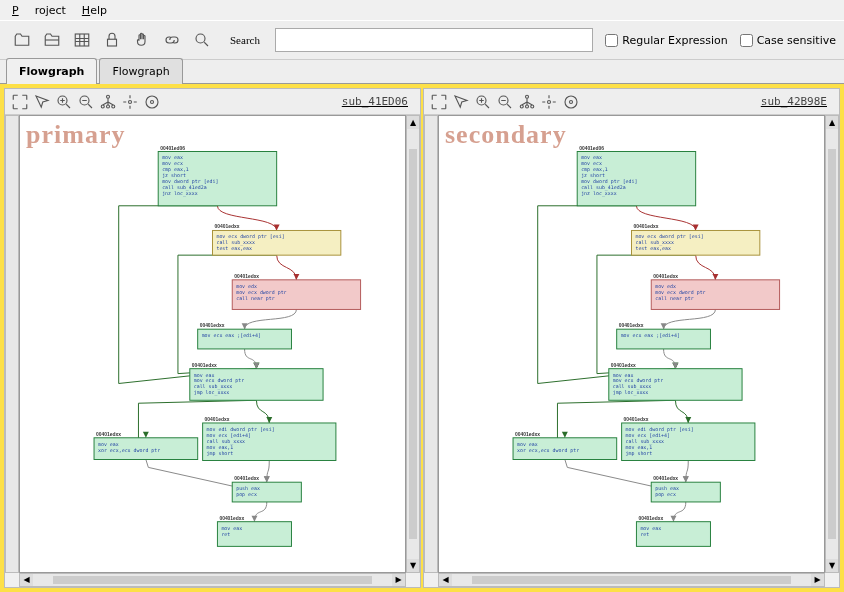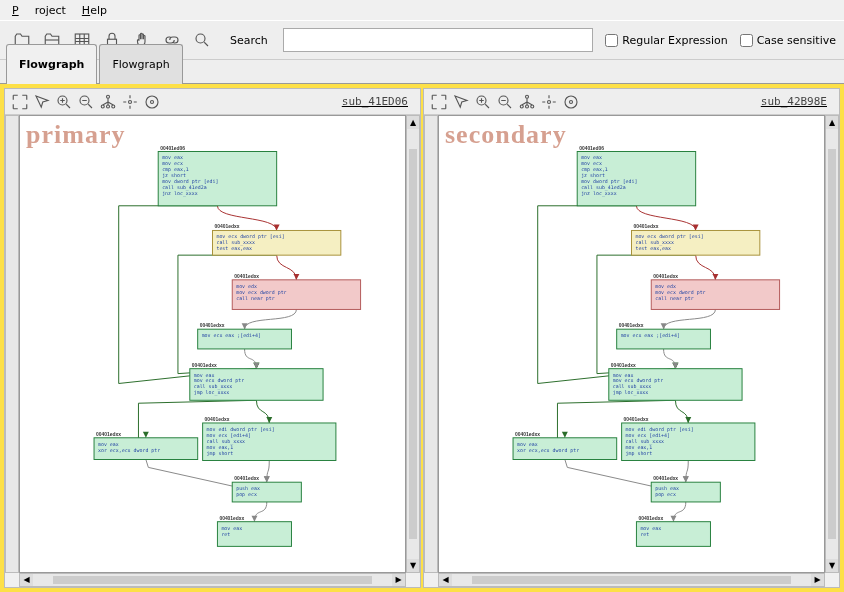--- a/index.html
+++ b/index.html
@@ -5,26 +5,26 @@
 * { box-sizing: border-box; margin: 0; padding: 0; font-family: "DejaVu Sans", Arial, sans-serif; font-size: 11px; }
 body { background: #f0f0f0; }
 .app { width: 844px; height: 592px; background: #fde047; display: flex; flex-direction: column; }
 .menubar { height: 20px; display: flex; align-items: center; padding: 0 4px; background: #f0f0f0; }
 .menubar span { padding: 2px 8px; cursor: default; }
 .menubar span u { text-decoration: underline; }
 .toolbar { height: 40px; display: flex; align-items: center; padding: 4px 8px; gap: 2px; background: #eeeeee; border-top: 1px solid #ffffff; border-bottom: 1px solid #cccccc; }
 .tbtn { width: 28px; height: 28px; display: flex; align-items: center; justify-content: center; border: 1px solid transparent; border-radius: 2px; color: #555; }
 .tbtn svg { width: 18px; height: 18px; stroke: #555; fill: none; stroke-width: 1.5; }
 .search-block { display: flex; align-items: center; margin-left: 12px; flex: 1; }
-.search-label { margin-right: 15px; }
+.search-label { margin-right: 15px; font-family: Liberation Serif, serif; }
 .search-input { flex: 1; height: 24px; border: 1px solid #aaa; background: #fff; padding: 0 6px; }
 .chk { display: flex; align-items: flex-start; margin-left: 10px; }
 .chk input { margin-right: 4px; }
 .tabrow { height: 24px; display: flex; align-items: flex-end; padding: 0 6px; background: #eee; border-bottom: 1px solid #999; }
-.tab { padding: 13px 12px; border: 1px solid #999; border-bottom: none; background: #e0e0e0; margin-right: 2px; border-radius: 3px 3px 0 0; position: relative; top: 1px; }
+.tab { padding: 6px 12px; border: 1px solid #999; border-bottom: none; background: #e0e0e0; margin-right: 2px; border-radius: 3px 3px 0 0; position: relative; top: 1px; }
 .tab.active { background: #f0f0f0; font-weight: bold; }
 .split { flex: 1; display: flex; gap: 2px; padding: 4px; min-height: 0; }
 .pane { flex: 1; display: flex; flex-direction: column; background: #f0f0f0; border: 1px solid #bbb; min-width: 0; }
 .pane-toolbar { height: 26px; display: flex; align-items: center; padding: 0 4px; background: #eee; border-bottom: 1px solid #ccc; text-decoration: underline; }
 .pane-toolbar .tbtn { width: 22px; height: 22px; }
 .pane-title { margin-left: auto; font-family: monospace; color: #444; padding-right: 8px; }
 .pane-body { flex: 1; position: relative; overflow: hidden; padding-left: 21px; }
 .canvas { position: absolute; top: 0; left: 14px; right: 14px; bottom: 14px; background: #fff; border: 1px solid #999; }
 .vscroll { position: absolute; top: 0; right: 0; width: 14px; bottom: 14px; background: #e8e8e8; border: 1px solid #bbb; display: flex; flex-direction: column; }
 .vscroll .arr { height: 13px; text-align: center; font-size: 8px; line-height: 13px; background: #ddd; }

